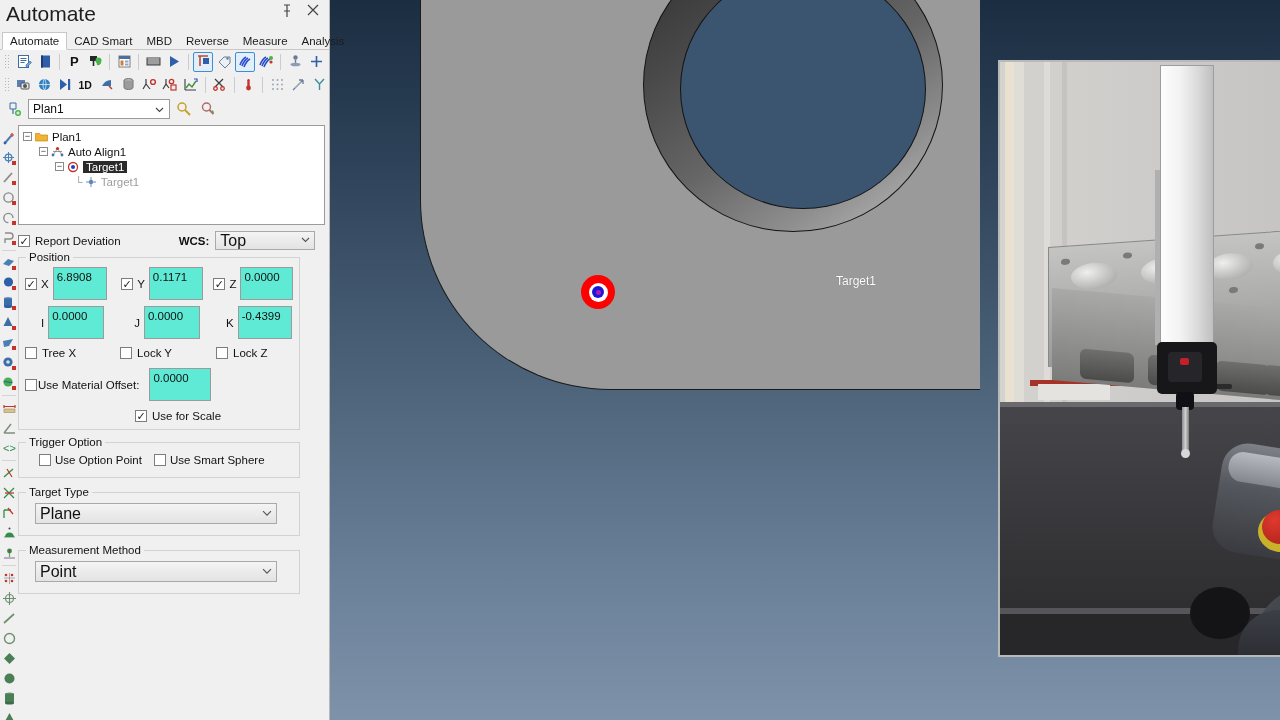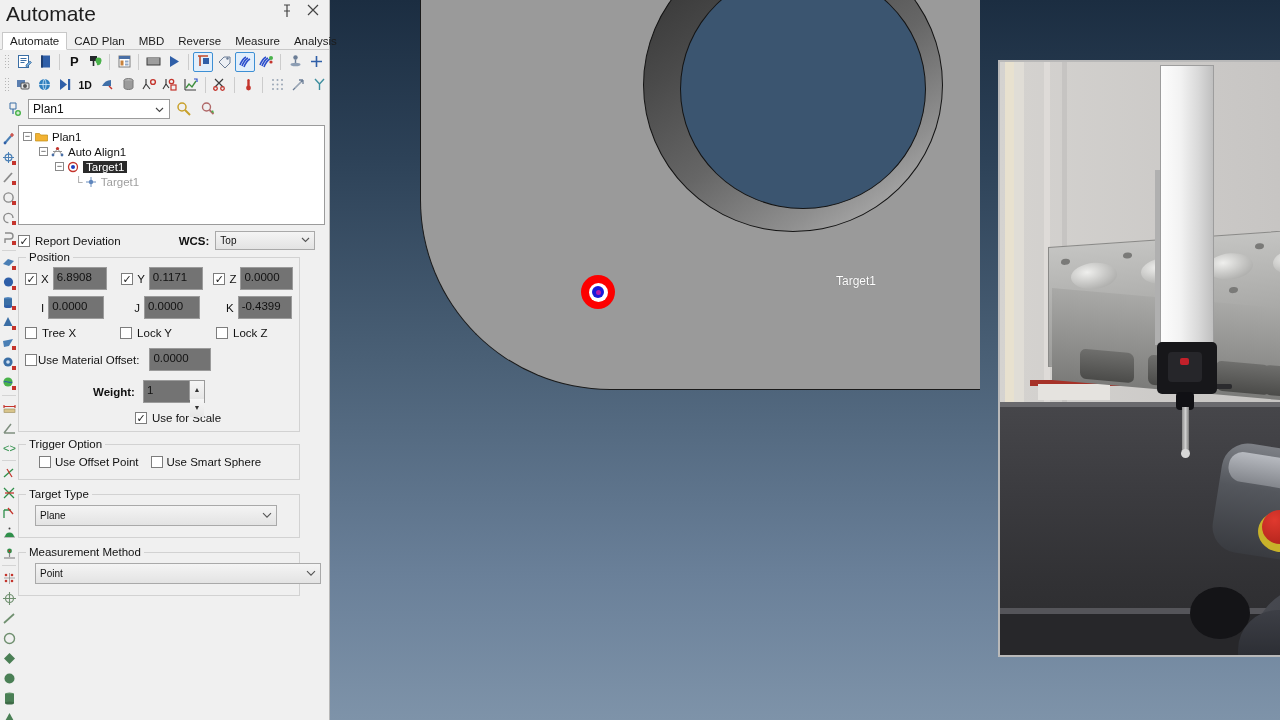--- a/index.html
+++ b/index.html
@@ -196,24 +196,24 @@
   .tdim { color: #9e9e9e; }
 
   
   #props { margin: 6px 4px 0 18px; width: 308px; font-size: 11.5px; color: #111; }
   .row { display: flex; align-items: center; }
   .chk { width: 12px; height: 12px; border: 1px solid #7d7d7d; background: #fff;
     display:inline-flex; align-items:center; justify-content:center; cursor: pointer; flex:none; }
   .chk.on::after { content: "✓"; font-size: 11px; color: #1a1a1a; line-height: 10px; }
   .fieldset { border: 1px solid #d2d2d2; margin-top: 7px; padding: 4px 6px 7px 6px; position: relative; }
   .legend { position: absolute; top: -7px; left: 7px; background: #f0f0f0; padding: 0 3px; font-size: 11.5px; }
-  .tinput { height: 23px; border: 1px solid #9b9b9b; background: #737373; font-size: 11.5px;
+  .tinput { height: 33px; border: 1px solid #9b9b9b; background: #5eead4; font-size: 11.5px;
     color: #111; padding: 0 3px; line-height: 18px; }
   .combo { height: 19px; border: 1px solid #a9a9a9;
-    background: linear-gradient(to bottom,#f4f4f4,#e3e3e3); font-size: 10px; color: #111;
+    background: linear-gradient(to bottom,#f4f4f4,#e3e3e3); font-size: 16px; color: #111;
     padding: 0 25px 0 4px; line-height: 18px; position: relative; cursor: pointer; }
   .combo.dis { color: #9a9a9a; background: linear-gradient(to bottom,#ededed,#e0e0e0); }
   .combo .carat { position: absolute; right: 4px; top: 3px; color: #5a5a5a; font-size: 10px; }
   .spin { position: relative; }
   .spin .btns { position: absolute; right: 0; top: 0; width: 15px; height: 19px;
     border-left: 1px solid #9b9b9b; display:flex; flex-direction: column; }
   .spin .btns div { flex:1; display:flex; align-items:center; justify-content:center;
     font-size: 7px; color:#333; background: linear-gradient(to bottom,#f6f6f6,#e6e6e6); cursor:pointer; }
 
   
@@ -318,21 +318,21 @@
         <div class="title-btn">
           <svg width="12" height="12" viewBox="0 0 12 12">
               <path d="M1 1l10 10M11 1L1 11" stroke="#444" stroke-width="1.2"></path>
             </svg>
         </div>
       </div>
     </div>
 
     <div id="tabs">
       <div class="tab active">Automate</div>
-      <div class="tab">CAD Plan</div>
+      <div class="tab">CAD Smart</div>
       <div class="tab">MBD</div>
       <div class="tab">Reverse</div>
       <div class="tab">Measure</div>
       <div class="tab">Analysis</div>
     </div>
 
     <div class="toolbar">
       <div class="grip"></div>
       <div class="tbtn">
         <svg width="15" height="15" viewBox="0 0 15 15">
@@ -657,62 +657,52 @@
           <span style="margin-left:5px">Lock Z</span>
         </div>
 
 
         <div class="row" style="margin-top:9px;">
           <span class="chk"></span>
           <span style="margin-left:1px">Use Material Offset:</span>
           <span class="tinput" style="width:62px; margin-left:10px">0.0000</span>
         </div>
 
-        <div class="row" style="margin-top:9px;">
-          <span style="margin-left:68px; font-weight:bold">Weight:</span>
-          <span class="tinput spin" style="width:62px; margin-left:8px; position:relative">
-            <span>1</span>
-            <span class="btns">
-              <div>▲</div>
-              <div>▼</div>
-            </span>
-          </span>
-        </div>
 
         <div class="row" style="margin-top:9px;">
           <span class="chk on" style="margin-left:110px"></span>
           <span style="margin-left:5px">Use for Scale</span>
         </div>
       </div>
 
       <div class="fieldset" style="width:282px; margin-top:12px">
         <span class="legend">Trigger Option</span>
         <div class="row" style="margin-top:7px; margin-bottom:4px;">
           <span class="chk" style="margin-left:14px"></span>
-          <span style="margin-left:4px">Use Offset Point</span>
+          <span style="margin-left:4px">Use Option Point</span>
           <span class="chk" style="margin-left:12px"></span>
           <span style="margin-left:4px">Use Smart Sphere</span>
         </div>
       </div>
 
       <div class="fieldset" style="width:282px; margin-top:14px">
         <span class="legend">Target Type</span>
         <div class="combo" style="width:242px; height:21px; line-height:20px; margin:6px 0 4px 10px">
           <span>Plane</span>
           <span class="carat" style="top:4px">
             <svg width="10" height="10" viewBox="0 0 10 10">
                 <path d="M1 3.2l4 4 4-4" stroke="#555" stroke-width="1.1" fill="none"></path>
               </svg>
           </span>
         </div>
       </div>
 
       <div class="fieldset" style="width:282px; margin-top:14px">
         <span class="legend">Measurement Method</span>
-        <div class="combo" style="width:286px; height:21px; line-height:20px; margin:6px 0 4px 10px">
+        <div class="combo" style="width:242px; height:21px; line-height:20px; margin:6px 0 4px 10px">
           <span>Point</span>
           <span class="carat" style="top:4px">
             <svg width="10" height="10" viewBox="0 0 10 10">
                 <path d="M1 3.2l4 4 4-4" stroke="#555" stroke-width="1.1" fill="none"></path>
               </svg>
           </span>
         </div>
       </div>
     </div>
 

